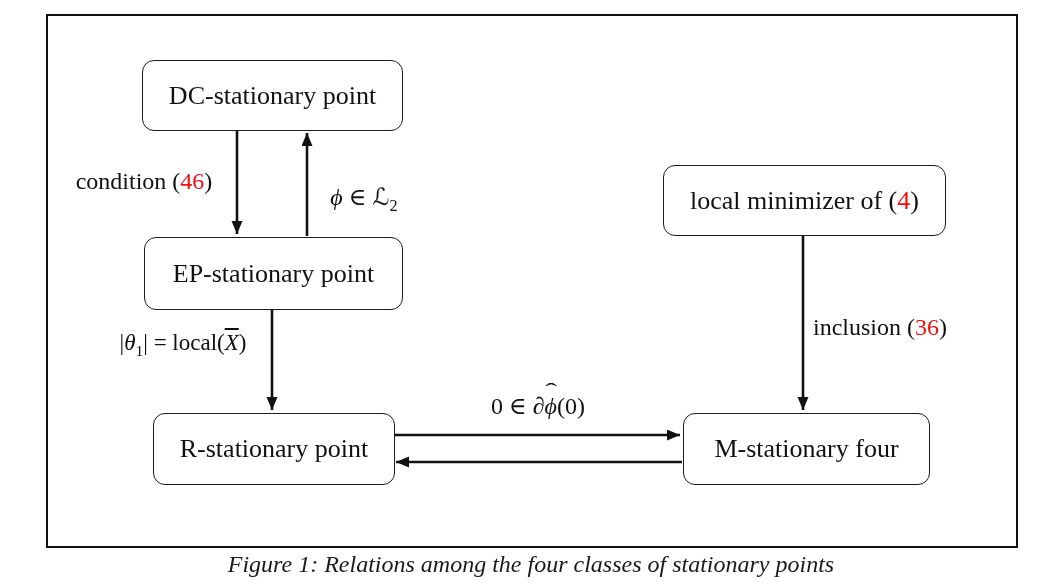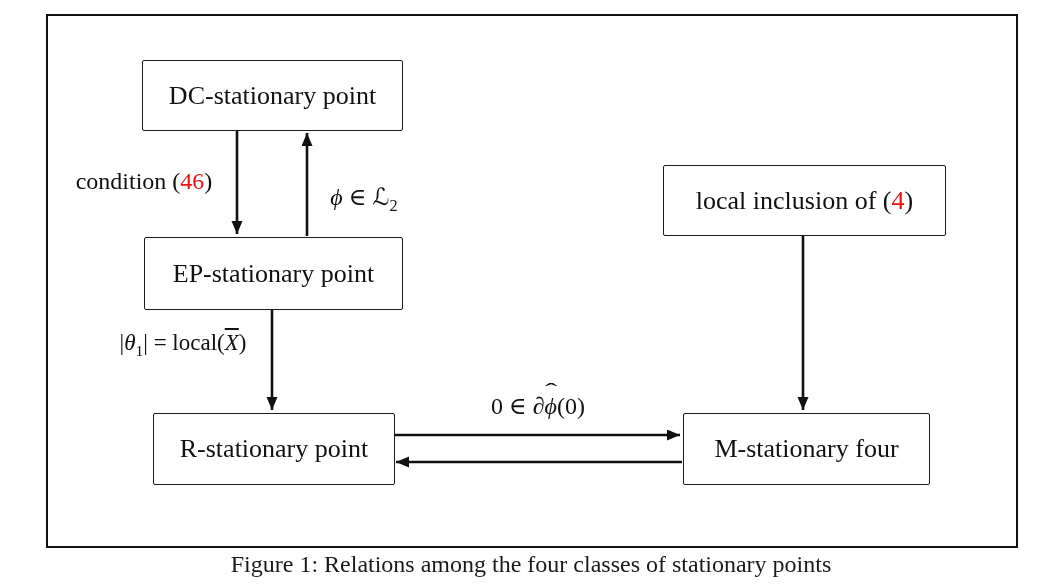--- a/index.html
+++ b/index.html
@@ -23,21 +23,21 @@
     position: absolute;
     left: 0; top: 0;
     width: 1062px; height: 587px;
   }
   .node {
     position: absolute;
     display: flex;
     align-items: center;
     justify-content: center;
     border: 1.5px solid #1c1c1c;
-    border-radius: 2px;
+    border-radius: 12px;
     background: #ffffff;
     font-size: 26px;
     white-space: nowrap;
     text-align: left;
   }
   .node-dc { left: 142px; top: 60px;  width: 259px; height: 69px; }
   .node-ep { left: 144px; top: 237px; width: 257px; height: 71px; }
   .node-r  { left: 153px; top: 413px; width: 240px; height: 70px; }
   .node-m  { left: 683px; top: 413px; width: 245px; height: 70px; }
   .node-lm { left: 663px; top: 165px; width: 281px; height: 69px; }
@@ -53,20 +53,21 @@
   .lab-rm     { left: 455px; top: 391px; width: 166px; text-align: center; }
   .lab-mr     { left: 455px; top: 467px; width: 160px; text-align: center; }
   .lab-incl   { left: 813px; top: 312px; width: 170px; text-align: left; }
   .caption {
     position: absolute;
     left: 0; top: 551px;
     width: 1062px;
     text-align: center;
     font-size: 24px;
     color: #1a1a1a;
+    font-style: italic;
   }
   .red { color: #ee1111; }
   .it { font-style: italic; }
   .ovl { text-decoration: overline; }
   .bbb { font-family: "DejaVu Sans", sans-serif; font-size: 0.92em; }
   .scr { font-family: "DejaVu Sans", sans-serif; font-style: normal; font-size: 0.98em; }
   sub.msub { font-size: 0.68em; line-height: 0; }
   .hatwrap { position: relative; display: inline-block; }
   .hat {
     position: absolute;
@@ -109,21 +110,21 @@
   <div class="node node-r">
     <span>R-stationary point</span>
   </div>
 
   <div class="node node-m">
     <span>M-stationary four</span>
   </div>
 
   <div class="node node-lm">
     <span>
-      <span>local inclusion of (</span><span class="red">4</span><span>)</span>
+      <span>local minimizer of (</span><span class="red">4</span><span>)</span>
     </span>
   </div>
 
   <div class="elabel lab-cond">
     <span>condition (</span><span class="red">46</span><span>)</span>
   </div>
 
   <div class="elabel lab-phil2">
     <span class="it">ϕ</span><span> ∈ </span><span class="scr">ℒ</span><sub class="msub">2</sub>
   </div>
@@ -132,16 +133,19 @@
     <div>
       <span>|</span><span class="it">θ</span><sub class="msub">1</sub><span>| = local(</span><span class="it ovl">X</span><span>)</span>
     </div>
   </div>
 
   <div class="elabel lab-rm">
     <span>0 ∈ </span><span class="it">∂</span><span class="hatwrap"><span class="hat">ˆ</span><span class="it">ϕ</span></span><span>(0)</span>
   </div>
 
 
+  <div class="elabel lab-incl">
+    <span>inclusion (</span><span class="red">36</span><span>)</span>
+  </div>
 
   <div class="caption">Figure 1: Relations among the four classes of stationary points</div>
 
 </div>
 
 </body></html>

